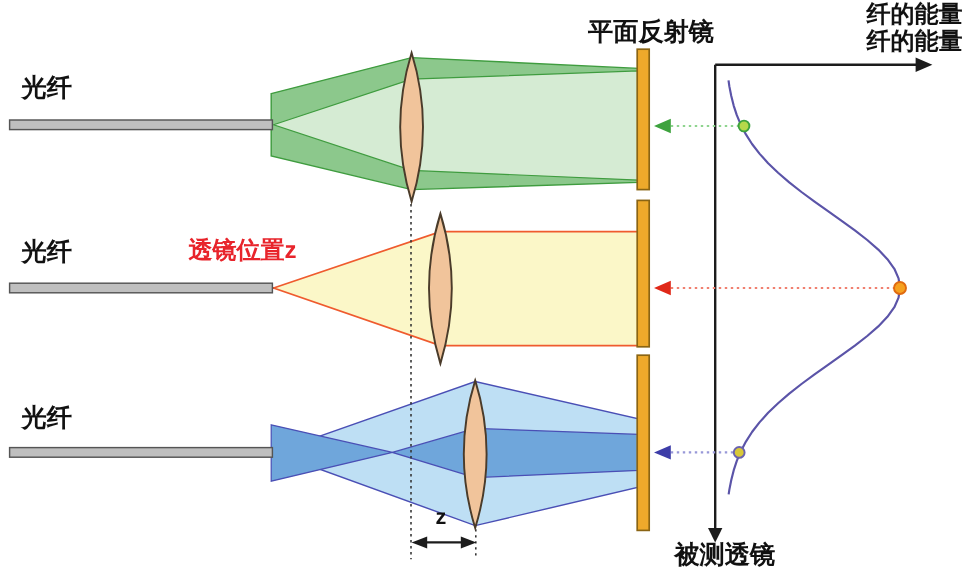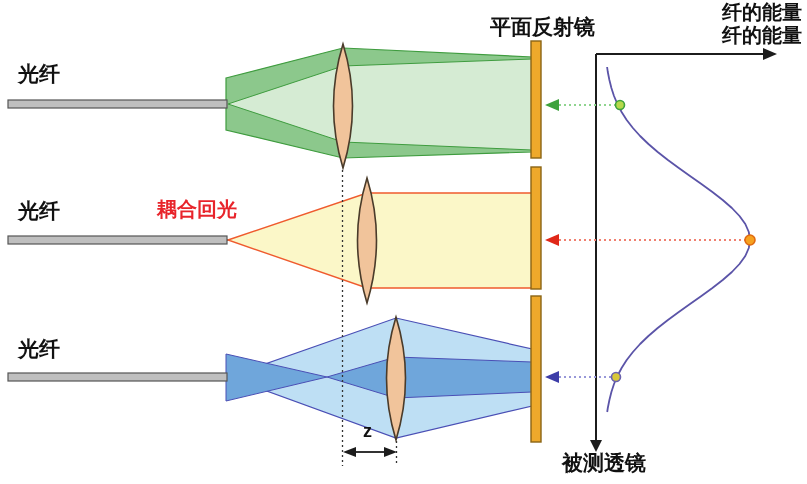--- a/index.html
+++ b/index.html
@@ -96,21 +96,21 @@
     <polygon class="axis-head" points="343,452 356,447 356,457"></polygon>
     <polygon class="axis-head" points="397,452 384,447 384,457"></polygon>
   </svg>
 
   <div class="lbl" style="left:18px;top:62px;">光纤</div>
   <div class="lbl" style="left:18px;top:199px;">光纤</div>
   <div class="lbl" style="left:18px;top:337px;">光纤</div>
 
   <div class="lbl" style="left:490px;top:15px;">平面反射镜</div>
 
-  <div class="lbl lbl-red" style="left:157px;top:198px;">耦合回光</div>
+  <div class="lbl lbl-red" style="left:157px;top:198px;">透镜位置z</div>
 
   <div class="lbl lbl-energy" style="left:700px;top:1px;width:102px;">
     <div>纤的能量</div>
     <div>纤的能量</div>
   </div>
 
   <div class="lbl" style="left:562px;top:451px;">被测透镜</div>
   <div class="lbl lbl-z" style="left:363px;top:422px;">z</div>
 </div>
 

